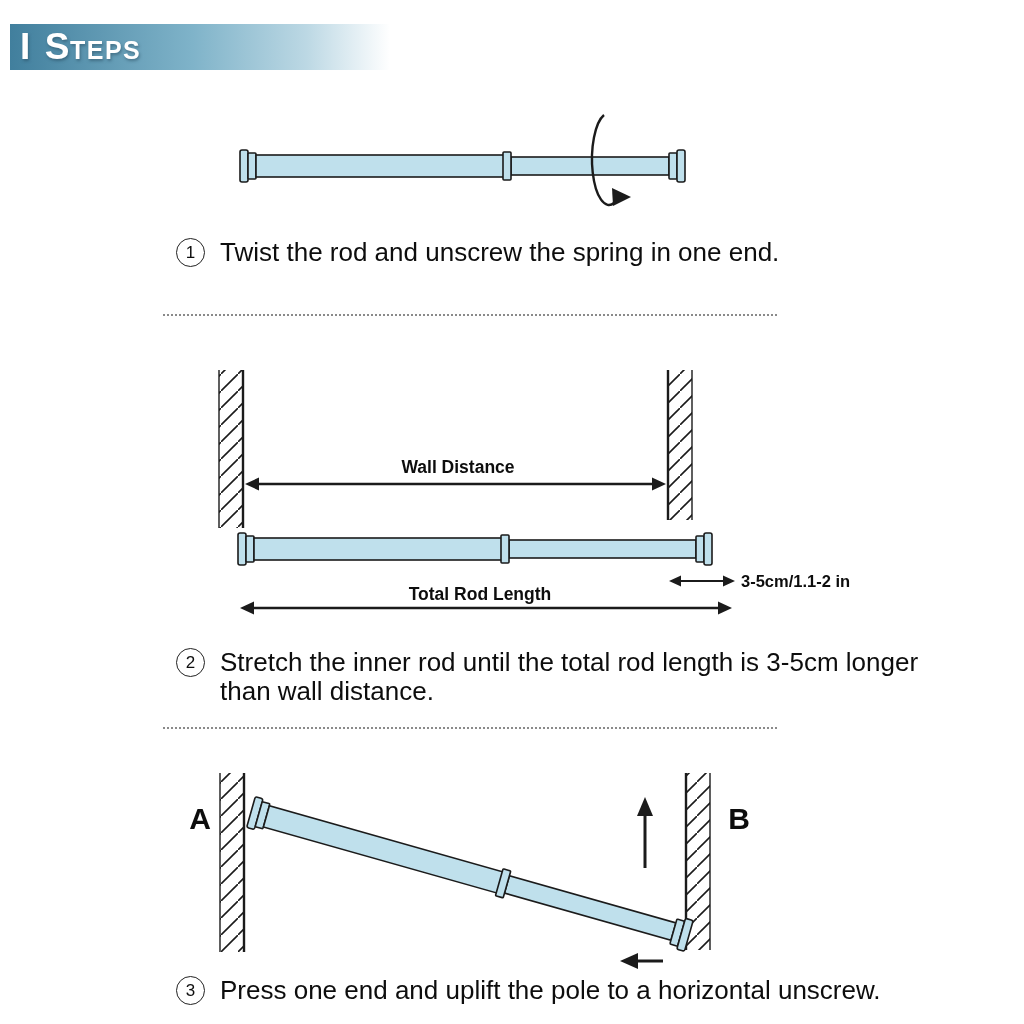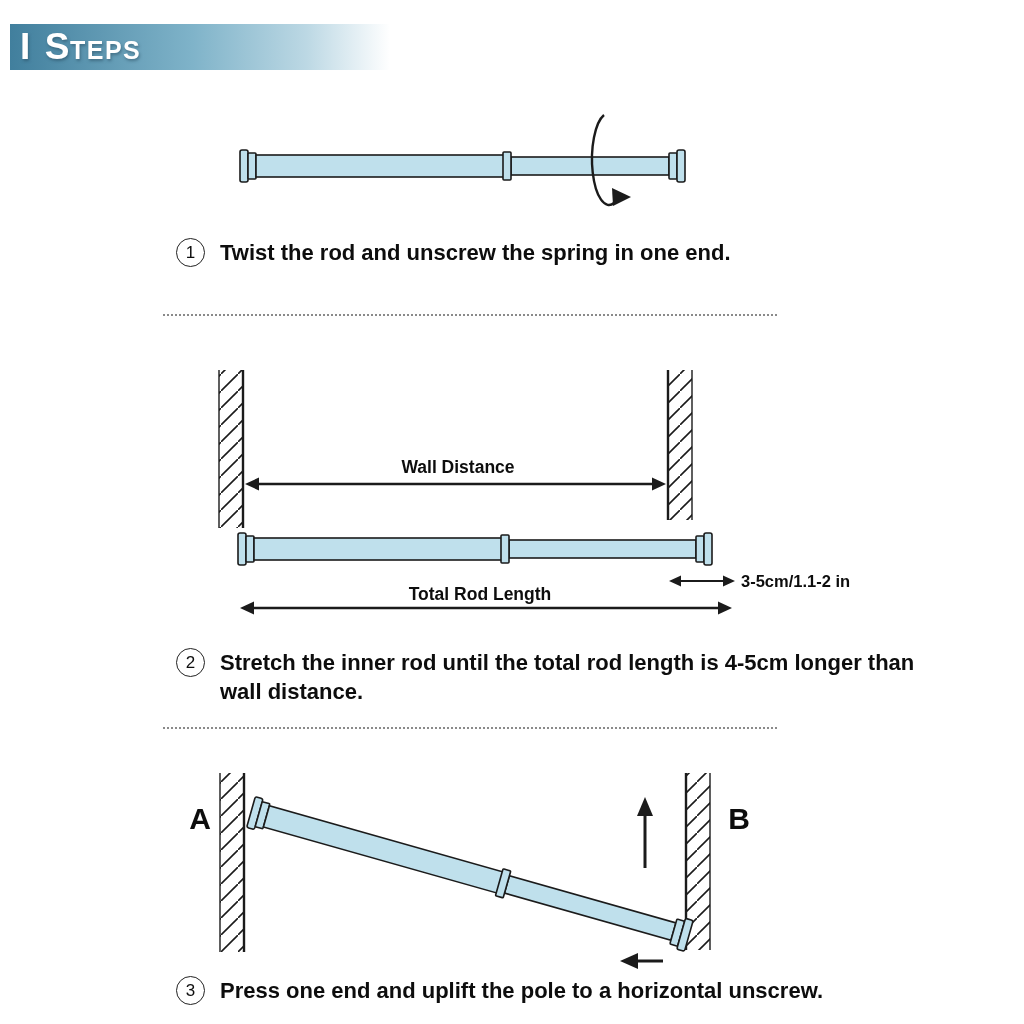--- a/index.html
+++ b/index.html
@@ -29,21 +29,21 @@
   .banner .small{font-size:25px;letter-spacing:1.5px}
   .banner .w2{margin-left:14px}
   svg.diagram{position:absolute;left:0;top:0;width:1024px;height:1024px}
   svg text{font-family:"Liberation Sans", sans-serif;fill:#0d0d0d}
   .caption{position:absolute;left:176px;display:flex;gap:15px;color:#0d0d0d}
   .badge{
     width:29px;height:29px;border:1.7px solid #222;border-radius:50%;
     display:flex;align-items:center;justify-content:center;
     font-size:17px;font-weight:400;flex:0 0 auto;background:#fff;
   }
-  .cap-text{font-weight:bold;font-size:22px;line-height:29px}
+  .cap-text{font-weight:normal;font-size:26px;line-height:29px}
   .divider{position:absolute;left:163px;width:614px;border-top:2px dotted #8a8a8a;height:0}
 </style>
 </head>
 <body>
 
 <div class="banner">
   <span class="big">I</span>
   <span class="big w2">S</span>
   <span class="small">TEPS</span>
 </div>
@@ -151,21 +151,21 @@
   </div>
   <div class="cap-text" style="max-width:760px">Twist the rod and unscrew the spring in one end.</div>
 </div>
 
 <div class="divider" style="top:314px"></div>
 
 <div class="caption" style="top:648px">
   <div class="badge">
     <span>2</span>
   </div>
-  <div class="cap-text" style="max-width:710px">Stretch the inner rod until the total rod length is 4-5cm longer than wall distance.</div>
+  <div class="cap-text" style="max-width:710px">Stretch the inner rod until the total rod length is 3-5cm longer than wall distance.</div>
 </div>
 
 <div class="divider" style="top:727px"></div>
 
 <div class="caption" style="top:976px">
   <div class="badge">
     <span>3</span>
   </div>
   <div class="cap-text" style="max-width:760px">Press one end and uplift the pole to a horizontal unscrew.</div>
 </div>

